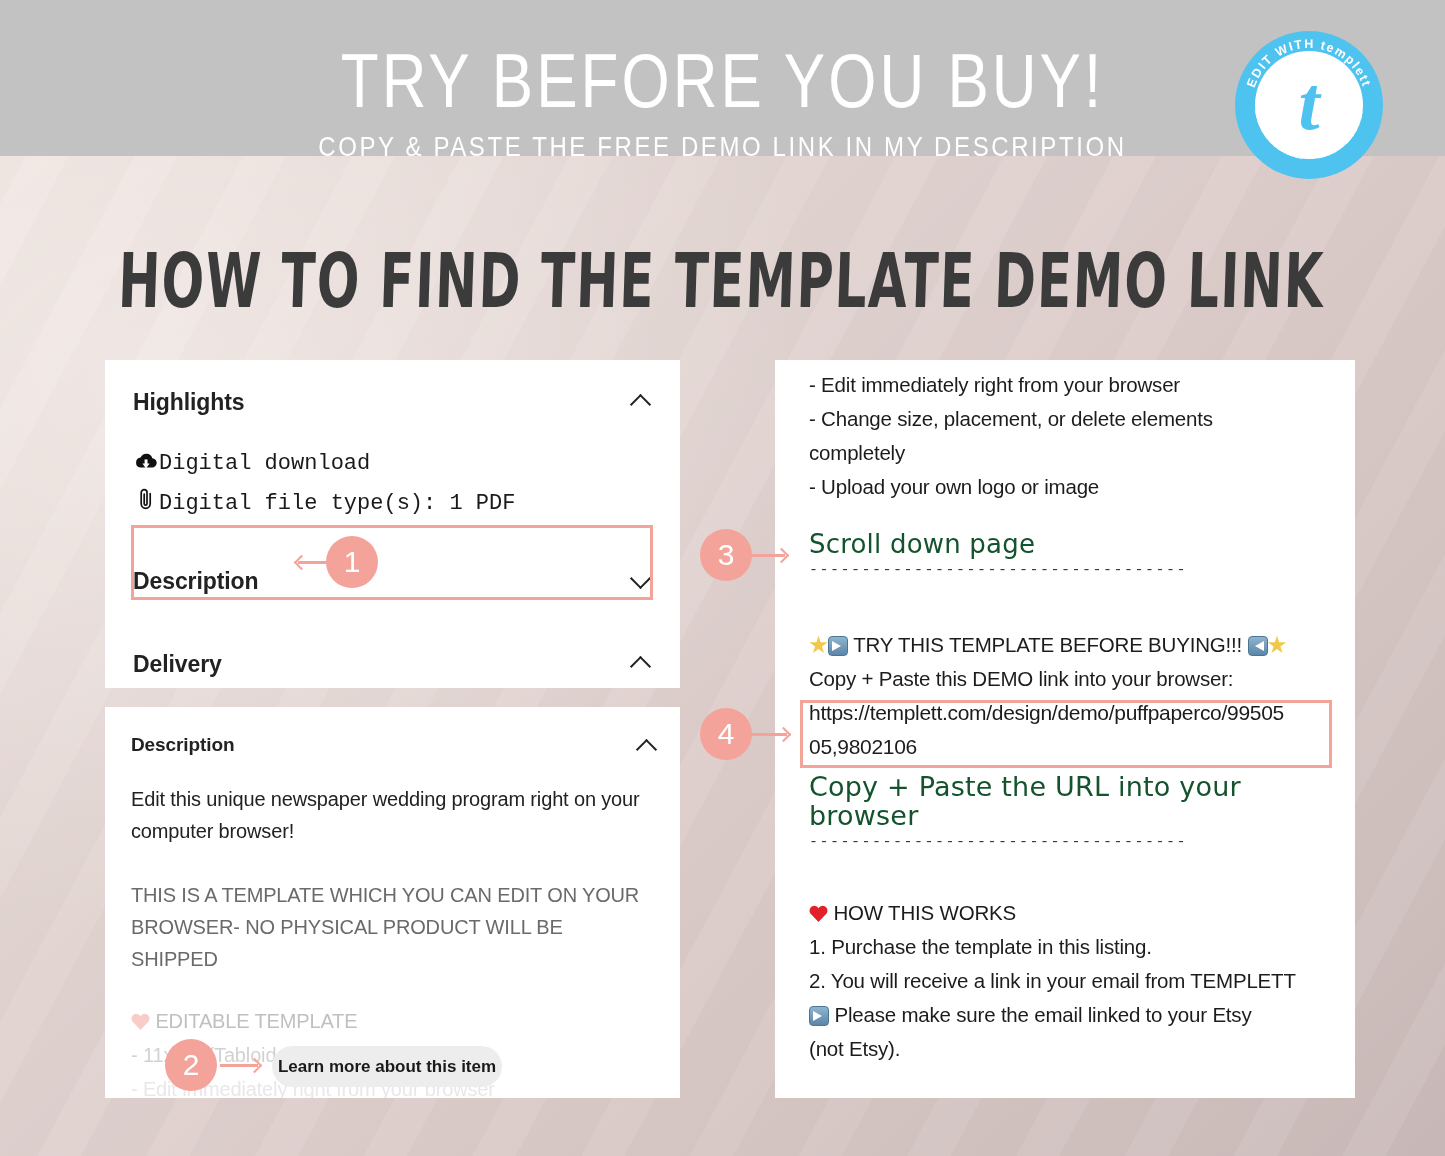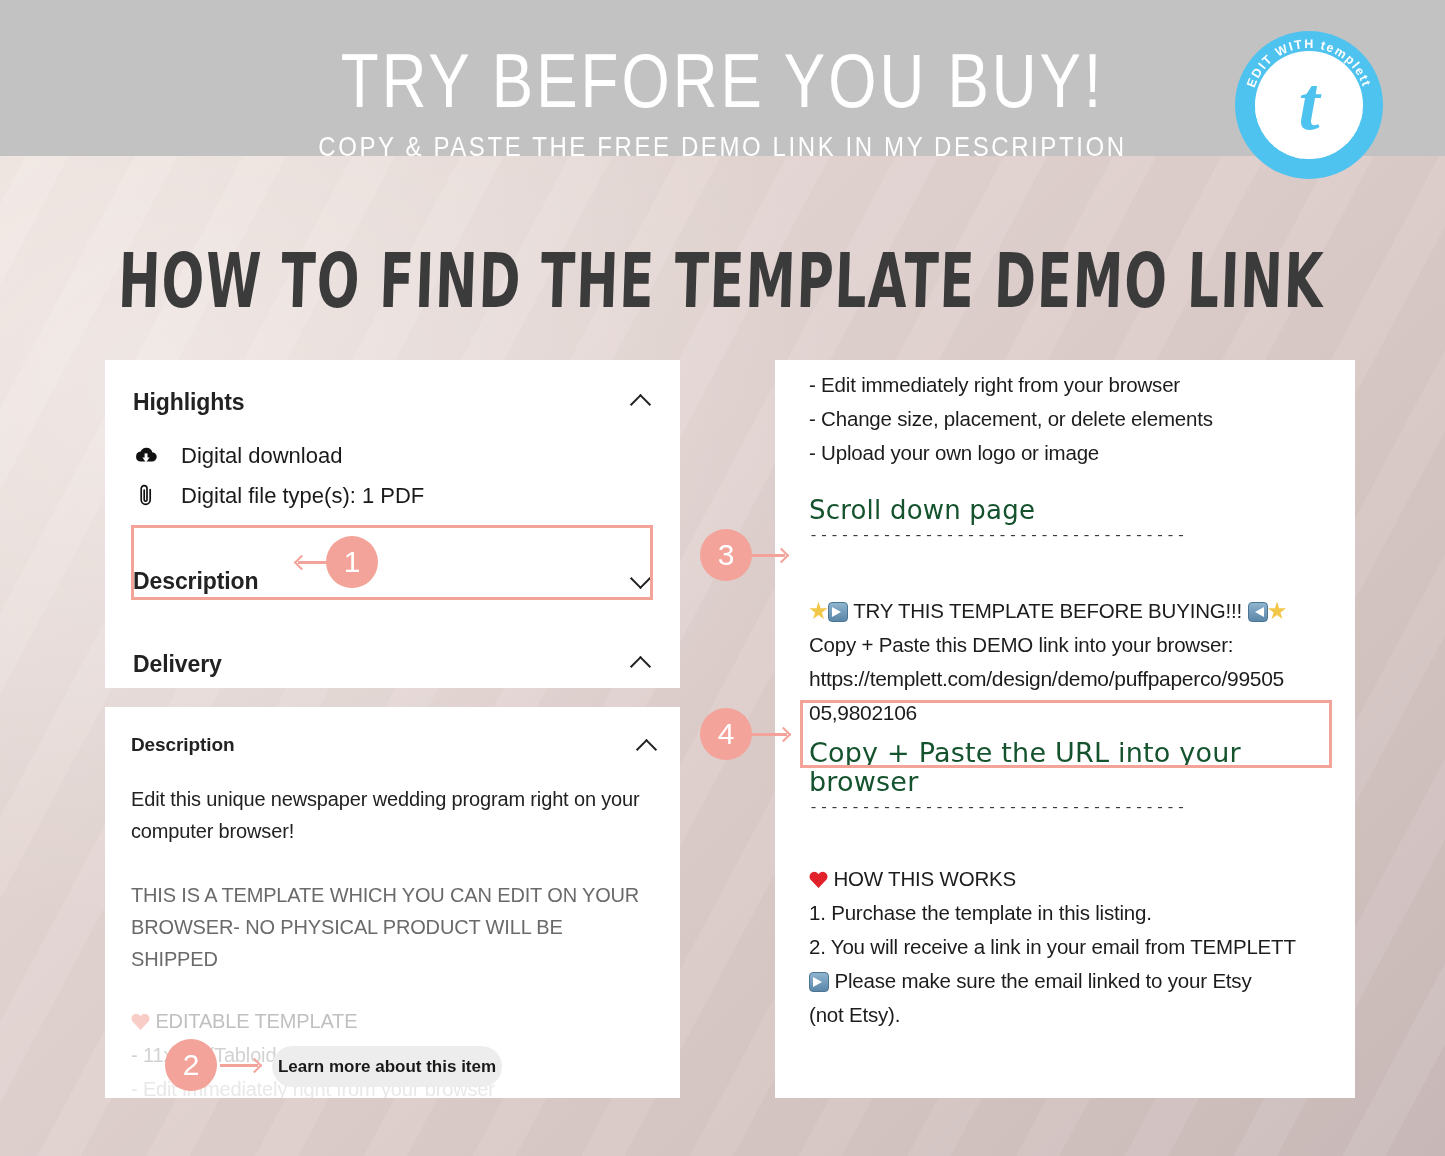--- a/index.html
+++ b/index.html
@@ -219,23 +219,23 @@
   }
   .chev.down::before {
     top: 1px;
     transform: rotate(225deg);
   }
 
   
   .hl-list { margin-top: 8px; }
   .hl-item {
     display: flex;
-    align-items: center;
-    gap: 22px;
+    align-items: flex-end;
     height: 40px;
+    font-family: Liberation Mono, monospace;
   }
   .hl-icon {
     width: 26px;
     flex: 0 0 26px;
     text-align: center;
     font-size: 21px;
     color: #1a1a1a;
     line-height: 1;
   }
   .hl-text {
@@ -522,20 +522,21 @@
       <div class="desc-p fade3">- Edit immediately right from your browser</div>
     </div>
   </div>
 
   <button class="learn-btn">Learn more about this item</button>
 
   <div class="card" id="card-right">
 
     <div class="r-line">- Edit immediately right from your browser</div>
     <div class="r-line">- Change size, placement, or delete elements</div>
+    <div class="r-line">completely</div>
     <div class="r-line">- Upload your own logo or image</div>
 
     <div style="height:26px;"></div>
 
     <div class="pink-head">Scroll down page</div>
     <div class="dashes">------------------------------------</div>
 
     <div style="height:50px;"></div>
 
     <div class="r-line">

